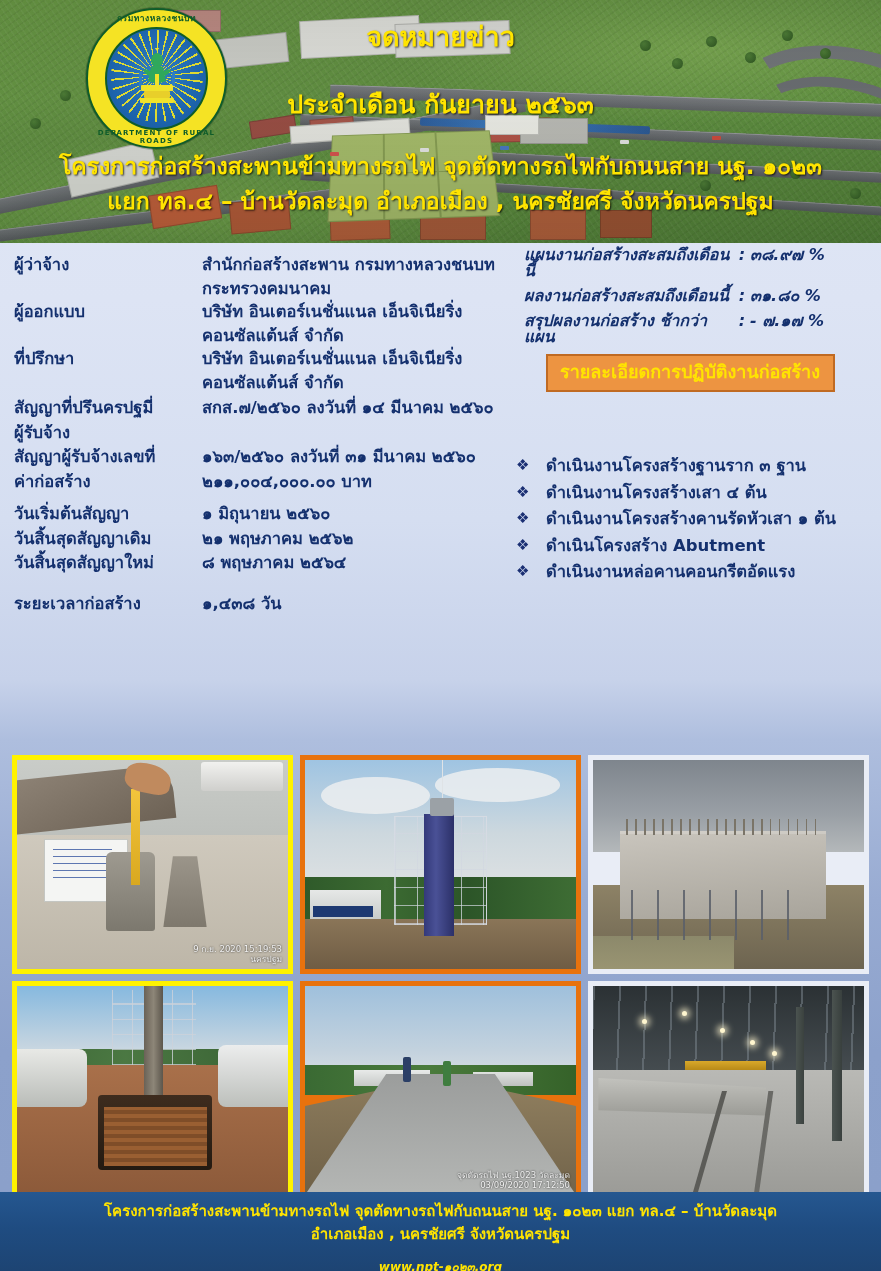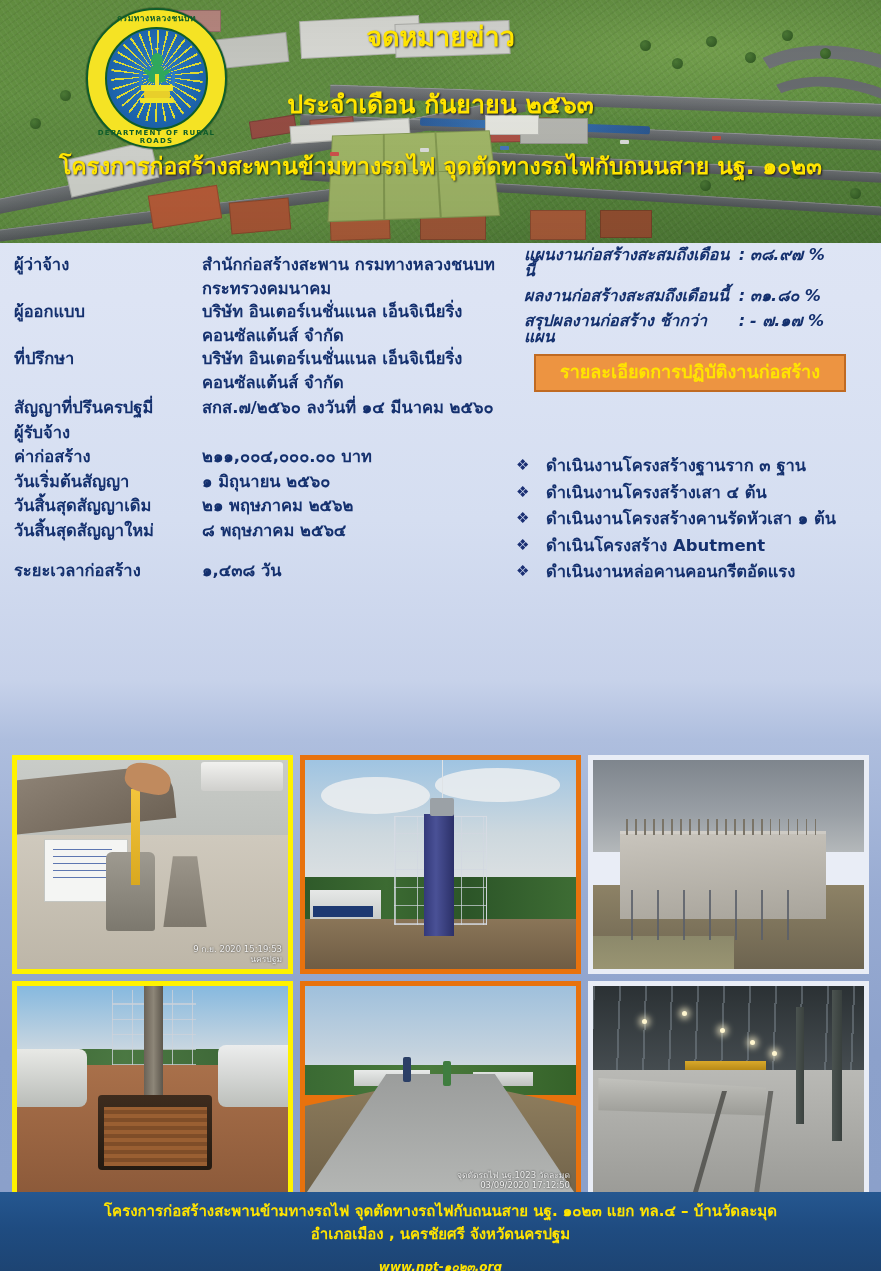--- a/index.html
+++ b/index.html
@@ -246,21 +246,21 @@
     background: #ed9441;
     border: 2px solid #c06a22;
     color: #ffe400;
     font-weight: bold;
     text-align: center;
     font-size: 18px;
     padding: 7px 6px 9px;
     line-height: 1;
   }
   .banner-1 { width: 250px; margin: 0 auto 14px; }
-  .banner-2 { width: 312px; margin: 6px auto 11px; }
+  .banner-2 { width: 289px; margin: 6px auto 11px; }
 
   .prog-line {
     display: flex;
     font-size: 16px;
     color: #14306e;
     font-weight: bold;
     font-style: italic;
     margin-bottom: 9px;
     padding-left: 14px;
     line-height: 1;
@@ -538,20 +538,21 @@
           <rect x="9" y="50" width="34" height="5" rx="1" fill="#f0e22c"></rect>
           <rect x="24" y="26" width="4" height="11" fill="#f0e22c"></rect>
         </svg>
       </div>
     </div>
 
     <div class="hdr-titles">
       <div class="hdr-t1">จดหมายข่าว</div>
       <div class="hdr-t2">ประจำเดือน กันยายน ๒๕๖๓</div>
       <div class="hdr-t3">โครงการก่อสร้างสะพานข้ามทางรถไฟ จุดตัดทางรถไฟกับถนนสาย นฐ. ๑๐๒๓</div>
+      <div class="hdr-t3" style="margin-top:4px">แยก ทล.๔ – บ้านวัดละมุด อำเภอเมือง , นครชัยศรี  จังหวัดนครปฐม</div>
     </div>
   </div>
 
   <div class="body-area">
 
     <div class="details">
       <div class="det-row">
         <div class="det-label">ผู้ว่าจ้าง</div>
         <div class="det-value">
           <span>สำนักก่อสร้างสะพาน กรมทางหลวงชนบท</span>
@@ -573,24 +574,28 @@
         </div>
       </div>
       <div class="det-row" style="margin-top:9px">
         <div class="det-label">สัญญาที่ปรึนครปฐมี่</div>
         <div class="det-value">สกส.๗/๒๕๖๐ ลงวันที่ ๑๔ มีนาคม ๒๕๖๐</div>
       </div>
       <div class="det-row" style="margin-top:8px">
         <div class="det-label">ผู้รับจ้าง</div>
       </div>
       <div class="det-row" style="margin-top:8px">
+        <div class="det-label">สัญญาผู้รับจ้างเลขที่</div>
+        <div class="det-value">๑๖๓/๒๕๖๐ ลงวันที่ ๓๑ มีนาคม ๒๕๖๐</div>
+      </div>
+      <div class="det-row" style="margin-top:8px">
         <div class="det-label">ค่าก่อสร้าง</div>
         <div class="det-value">๒๑๑,๐๐๔,๐๐๐.๐๐ บาท</div>
       </div>
-      <div class="det-row" style="margin-top:8px">
+      <div class="det-row" style="margin-top:16px">
         <div class="det-label">วันเริ่มต้นสัญญา</div>
         <div class="det-value">๑ มิถุนายน ๒๕๖๐</div>
       </div>
       <div class="det-row" style="margin-top:8px">
         <div class="det-label">วันสิ้นสุดสัญญาเดิม</div>
         <div class="det-value">๒๑ พฤษภาคม ๒๕๖๒</div>
       </div>
       <div class="det-row" style="margin-top:8px">
         <div class="det-label">วันสิ้นสุดสัญญาใหม่</div>
         <div class="det-value">๘ พฤษภาคม ๒๕๖๔</div>

